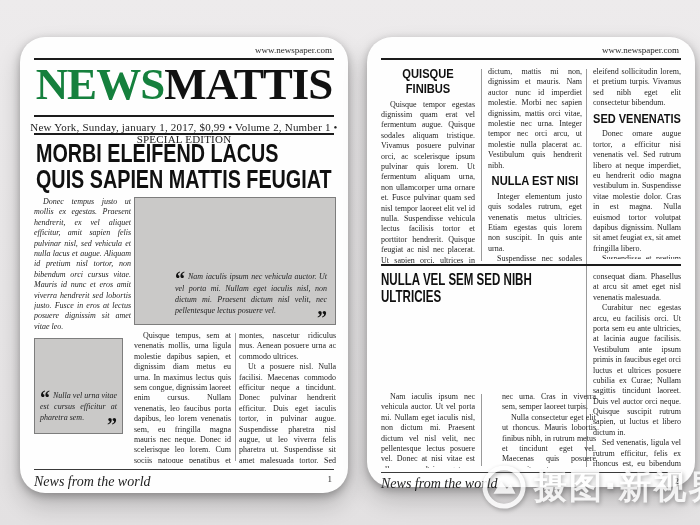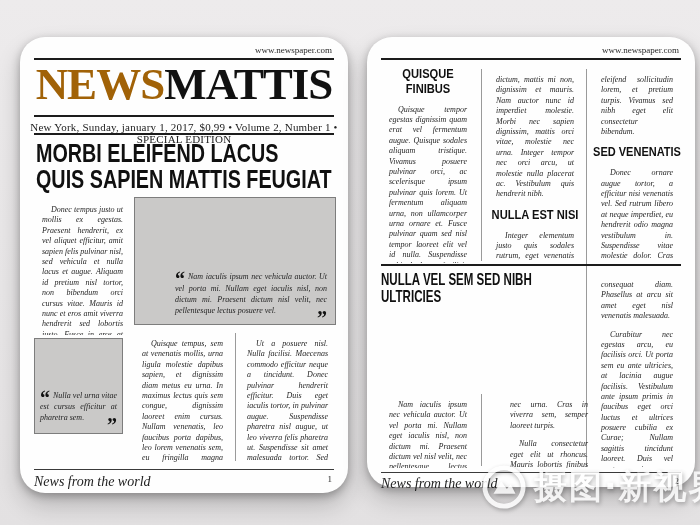--- a/index.html
+++ b/index.html
@@ -12,41 +12,41 @@
   #page1 { left:20px; top:37px; width:328px; height:456px; }
   #page2 { left:367px; top:37px; width:328px; height:450px; }
 
   .url { position:absolute; top:8px; right:16px; font-size:9px; color:#2b2b2b; }
   .rule { position:absolute; background:#1c1c1c; }
   .vrule { position:absolute; width:1px; background:#9a9a9a; }
 
   .masthead { position:absolute; top:24px; left:0; width:100%; text-align:center;
               font-family:"Liberation Serif",serif; font-weight:bold;
               font-size:45px; line-height:1.05; letter-spacing:-1px; color:#111; }
-  .masthead .red { color:#a16207;font-family:Liberation Serif, serif; }
+  .masthead .red { color:#15803d;font-family:Liberation Serif, serif; }
   .dateline { position:absolute; top:84px; left:0; width:100%; text-align:center;
               font-size:11px; color:#222; letter-spacing:.2px; }
 
   .hl-main { position:absolute; top:103px; left:16px; width:382px;
              font-family:"Liberation Sans",sans-serif; font-weight:700; color:#101010;
              font-size:25px; line-height:1.04; white-space:pre-line;
              transform:scaleX(.79); transform-origin:left top; }
   .hl-feat { position:absolute; top:234px; left:14px; width:291px;
              font-family:"Liberation Sans",sans-serif; font-weight:700; color:#101010;
              font-size:16.5px; line-height:1; transform:scaleX(.70); transform-origin:left top; }
   .hc { font-family:"Liberation Sans",sans-serif; font-weight:700; color:#101010;
         font-size:13.5px; line-height:1.1; text-align:center;
         transform-origin:left top; margin-bottom:3px; }
   .hc.w94 { width:114px; transform:scaleX(.825); }
   .hc.w88 { width:108px; transform:scaleX(.815); }
   .hc.mid { margin-top:3px; }
 
   .txt { position:absolute; font-family:"Liberation Serif",serif; font-size:8px;
          line-height:1.3; color:#1e1e1e; text-align:justify; overflow:hidden; }
-  .txt p { margin:8px;font-style:italic; }
+  .txt p { margin:0; }
   .para { text-indent:9px; }
   .cont { text-indent:0; }
   .ital { font-style:italic; }
 
   .photo { position:absolute; background:#cac9c8; border:1px solid #7d7d7d; }
 
   .pq { font-family:"Liberation Serif",serif; font-style:italic; font-size:8px;
         line-height:1.4; color:#1e1e1e; text-align:justify; }
   .qm::before { font-family:"Liberation Serif",serif; font-style:normal; font-weight:bold;
                 color:#111; line-height:0; }
@@ -90,20 +90,21 @@
 
     <div class="photo" style="top:301px;left:14px;width:89px;height:96px;">
       <div class="pq" style="position:absolute;left:5px;right:5px;bottom:8px;"><span class="qm qo"></span><span>Nulla vel urna vitae est cursus efficitur at pharetra sem.</span><span class="qm qc"></span></div>
     </div>
 
     <div class="txt" style="top:294px;left:114px;width:97px;height:132px;">
       <p class="para">Quisque tempus, sem at venenatis mollis, urna ligula molestie dapibus sapien, et dignissim diam metus eu urna. In maximus lectus quis sem congue, dignissim laoreet enim cursus. Nullam venenatis, leo faucibus porta dapibus, leo lorem venenatis sem, eu fringilla magna mauris nec neque. Donec id scelerisque leo lorem. Cum sociis natoque penatibus et magnis dis leo parturient</p>
     </div>
     <div class="vrule" style="left:215px;top:296px;height:128px;"></div>
     <div class="txt" style="top:294px;left:219px;width:97px;height:132px;">
+      <p class="cont">montes, nascetur ridiculus mus. Aenean posuere urna ac commodo ultrices.</p>
       <p class="para">Ut a posuere nisl. Nulla facilisi. Maecenas commodo efficitur neque a tincidunt. Donec pulvinar hendrerit efficitur. Duis eget iaculis tortor, in pulvinar augue. Suspendisse pharetra nisl augue, ut leo viverra felis pharetra ut. Suspendisse sit amet malesuada tortor. Sed mollis faucibus quam.</p>
     </div>
 
     <div class="rule" style="top:432px;left:14px;width:300px;height:1px;background:#3a3a3a;"></div>
     <div class="footer-left" style="top:437px;">News from the world</div>
     <div class="footer-num" style="top:437px;">1</div>
   </div>
 
   <div class="page" id="page2">
     <div class="url">www.newspaper.com</div>

